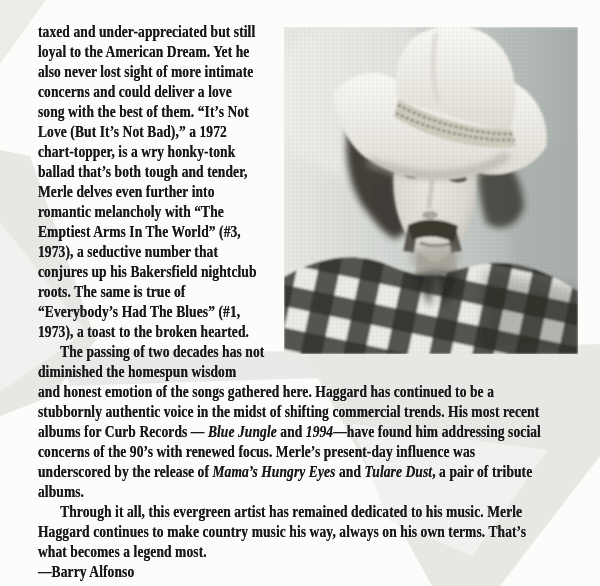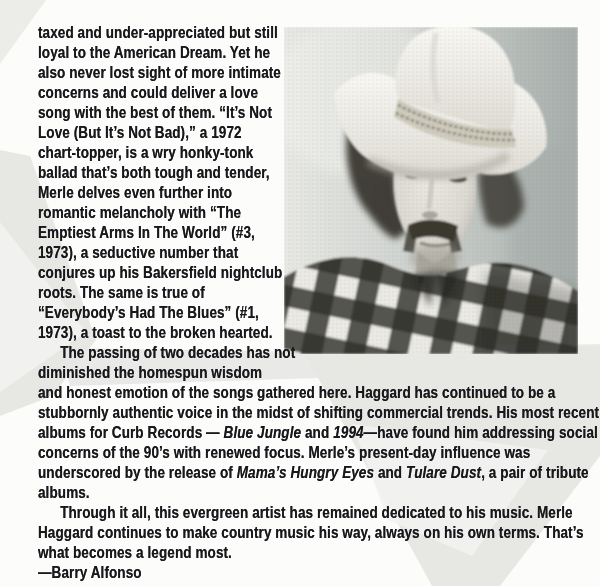--- a/index.html
+++ b/index.html
@@ -2,21 +2,21 @@
 <html style="--page_bg: #fcfcfa; --shape_gray: #e7e7e4; --shape_gray_light: #f2f2ef; --text_ink: #18171b; --ph_bg_light: #e7e8e4; --ph_bg_mid: #c7ccc8; --ph_bg_dark: #a6adaa; --ph_hat: #f8f7f3; --ph_hat_shade: #dddbd3; --ph_band: #cfccbe; --ph_band_dark: #6e6b5f; --ph_skin: #dbd9d1; --ph_skin_hi: #eae8e0; --ph_skin_shade: #b2b0a6; --ph_hair: #34322c; --ph_dark: #232220; --ph_shirt_light: #eae9e4; --ph_shirt_dark: #302f2b;"><head>
 <meta charset="utf-8">
 <style>
   :root{
     --page_bg:#fcfcfa;
   }
   html,body{margin:0;padding:0;background:#ffffff;}
   .page{
     position:relative;width:600px;height:586px;overflow:hidden;
     background:var(--page_bg);
-    font-family:Liberation Sans, sans-serif;
+    font-family:Liberation Serif, serif;
   }
   .bg-shapes{position:absolute;left:0;top:0;z-index:0;}
   .photo{
     position:absolute;left:284px;top:27px;width:294px;height:327px;z-index:1;
   }
   .photo svg{display:block;width:100%;height:100%;}
   .text-flow{
     position:absolute;left:38px;top:22px;z-index:2;
     transform:scaleX(0.82);transform-origin:0 0;
     color:var(--text_ink);

